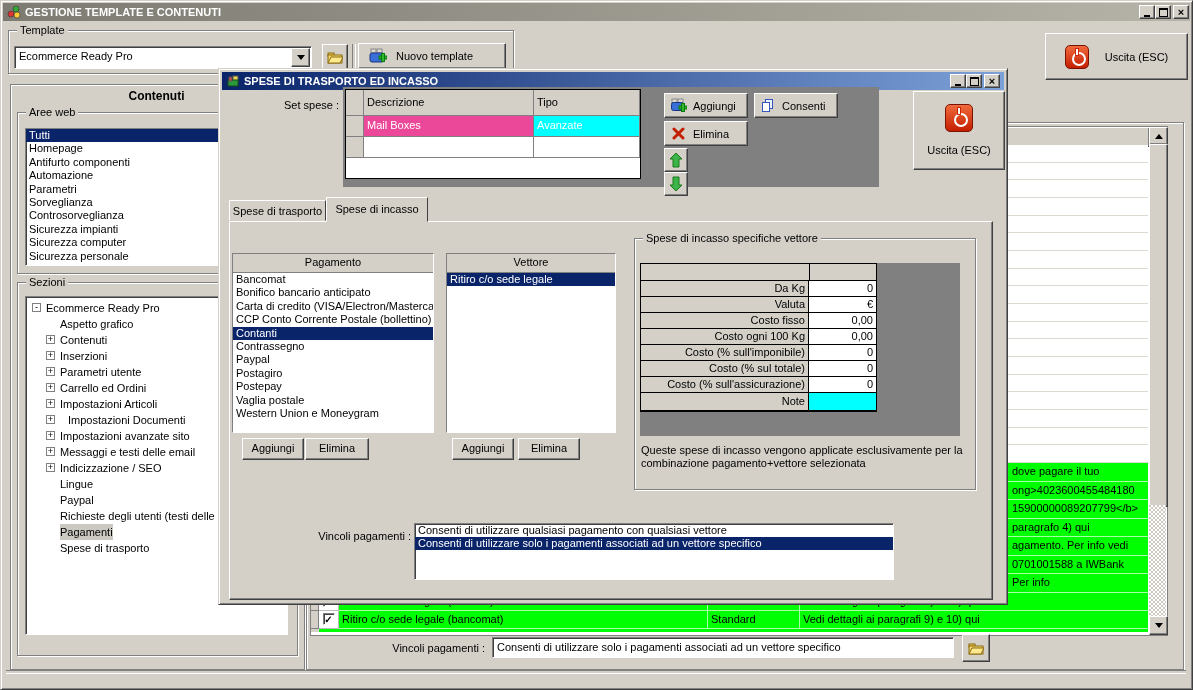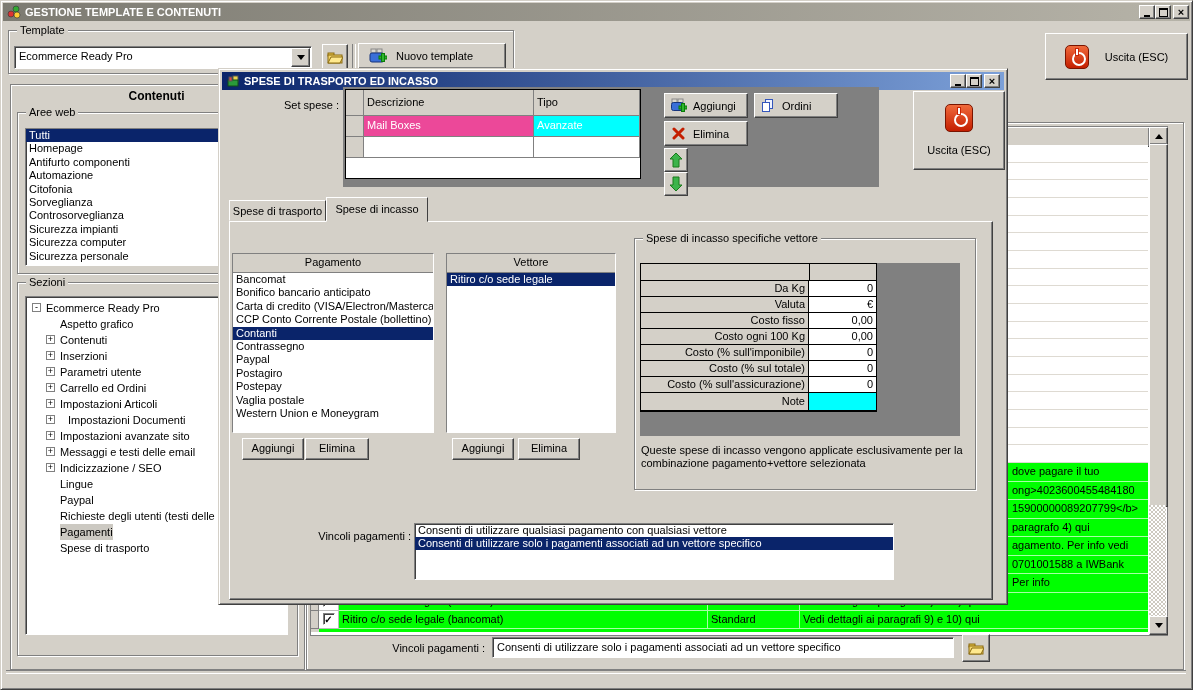--- a/index.html
+++ b/index.html
@@ -104,21 +104,21 @@
 <div class="abs" style="left:10px;top:89px;width:293px;text-align:center;font-weight:bold;font-size:12px">Contenuti</div>
 
 <div class="abs groove" style="left:17px;top:112px;width:279px;height:160px">
   <span class="legend">Aree web</span>
 </div>
 <div class="abs sunken" id="aree-list" style="left:25px;top:128px;width:263px;height:136px">
     <div class="lst-item sel">Tutti</div>
     <div class="lst-item">Homepage</div>
     <div class="lst-item">Antifurto componenti</div>
     <div class="lst-item">Automazione</div>
-    <div class="lst-item">Citofonia</div>
+    <div class="lst-item">Parametri</div>
     <div class="lst-item">Sorveglianza</div>
     <div class="lst-item">Controsorveglianza</div>
     <div class="lst-item">Sicurezza impianti</div>
     <div class="lst-item">Sicurezza computer</div>
     <div class="lst-item">Sicurezza personale</div>
   </div>
 
 <div class="abs groove" style="left:17px;top:282px;width:279px;height:372px">
   <span class="legend">Sezioni</span>
 </div>
@@ -305,21 +305,21 @@
       <rect x="8" y="8" width="8" height="3" fill="#2db82d" stroke="#0a7a0a"></rect>
       <rect x="10.5" y="5.5" width="3" height="8" fill="#2db82d" stroke="#0a7a0a"></rect>
     </svg>
     <span>Aggiungi</span>
   </div>
   <div class="abs btn" style="left:535px;top:24px;width:84px;height:25px;display:flex;align-items:center;gap:8px;padding-left:6px;box-sizing:border-box">
     <svg width="13" height="15">
       <rect x="4.5" y="1.5" width="7" height="9" fill="#eef2ff" stroke="#3355bb"></rect>
       <rect x="1.5" y="4.5" width="7" height="9" fill="#ffffff" stroke="#3355bb"></rect>
     </svg>
-    <span>Ordini</span>
+    <span>Consenti</span>
   </div>
   <div class="abs btn" style="left:445px;top:52px;width:84px;height:25px;display:flex;align-items:center;gap:8px;padding-left:7px;box-sizing:border-box">
     <svg width="13" height="13">
       <path d="M2,2 L11,11 M11,2 L2,11" stroke="#c41e00" stroke-width="3" stroke-linecap="round"></path>
     </svg>
     <span>Elimina</span>
   </div>
   <div class="abs btn" style="left:445px;top:79px;width:22px;height:22px;display:flex;align-items:center;justify-content:center">
     <svg width="14" height="16">
       <polygon points="7,1 13,7 10,7 10,15 4,15 4,7 1,7" fill="#3cb44a" stroke="#1a7a1a"></polygon>

